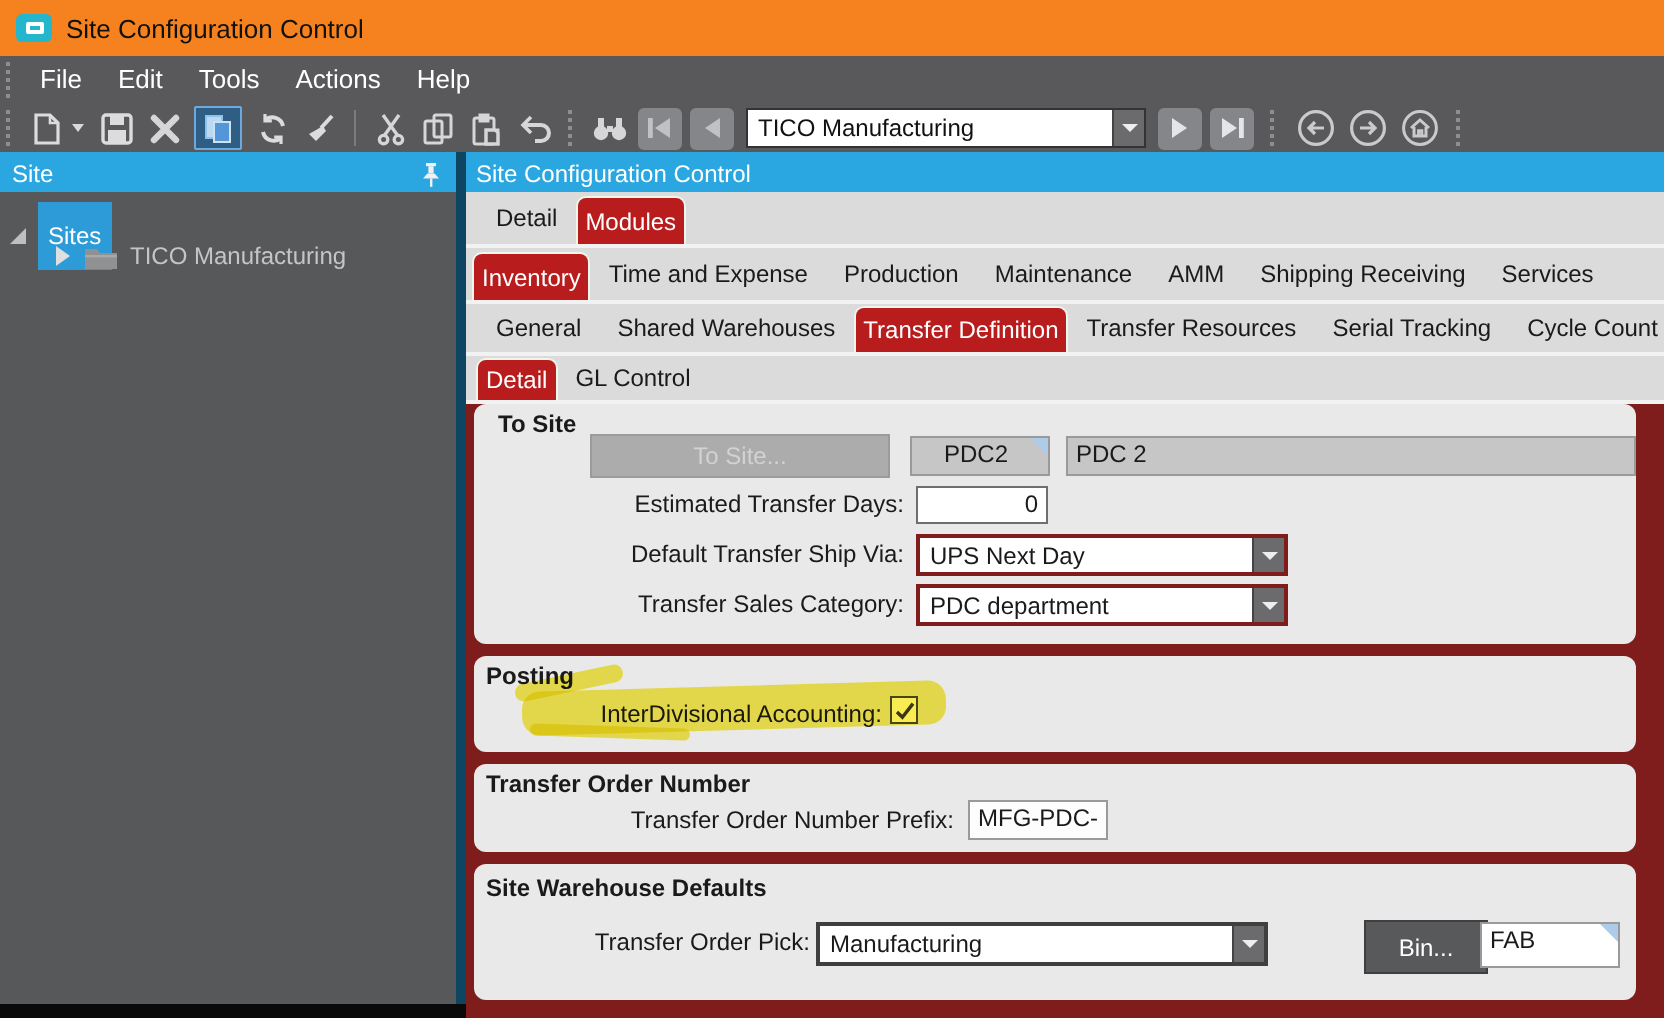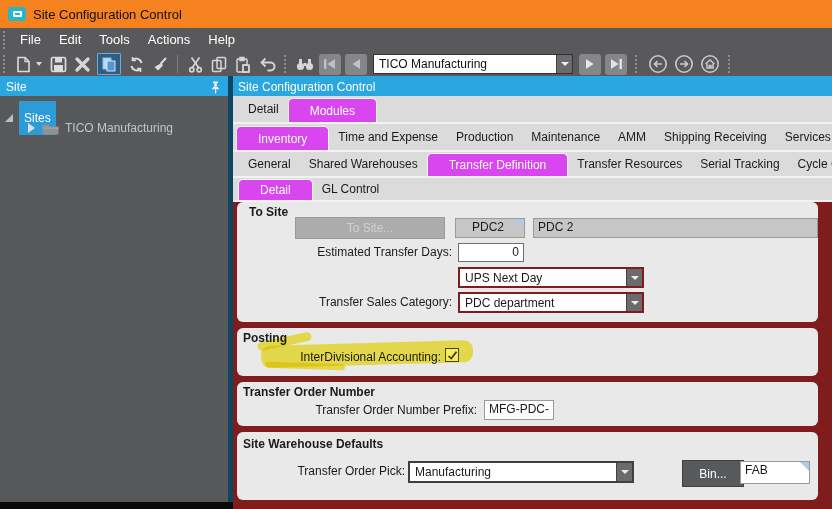--- a/index.html
+++ b/index.html
@@ -53,21 +53,21 @@
   .bottom-black { position:absolute; left:0; top:502px; width:233px; height:7px; background:#0A0A0A; }
   .tree-row { position:absolute; display:flex; align-items:center; }
   .exp-open { width:0; height:0; border-bottom:8px solid #BDBFC1; border-left:8px solid transparent; }
   .exp-closed { width:0; height:0; border-left:7px solid #DEDFE1; border-top:5px solid transparent; border-bottom:5px solid transparent; }
   .tree-sel { background:#2D9BD8; color:#FFF; font-size:12px; padding:10px 5px; }
   .tree-label { color:#C4C5C7; font-size:12px; }
   
   .tabrow { position:absolute; left:233px; width:599px; background:#DBDBDB;
     border-bottom:2px solid #F2F2F2; display:flex; align-items:flex-end; }
   .tab-plain { font-size:12px; color:#1A1A1A; padding:0 9px; align-self:center; white-space:nowrap; }
-  .tab-green { background:#d946ef; color:#FFF; font-size:12px; padding:0 21px;
+  .tab-green { background:#b91c1c; color:#FFF; font-size:12px; padding:0 4px;
     border:1px solid #EFF7EC; border-bottom:none; border-radius:5px 5px 0 0;
     display:flex; align-items:center; white-space:nowrap; }
   
   .form-page { position:absolute; left:233px; top:202px; width:599px; height:307px; background:#7f1d1d; }
   .card { position:absolute; left:4px; width:581px; background:#E9E9E9; border-radius:6px; }
   .ghead { position:absolute; font-size:12px; font-weight:bold; color:#1A1A1A; white-space:nowrap; }
   .flabel { position:absolute; font-size:12px; color:#1A1A1A; text-align:right; white-space:nowrap; }
   .btn-disabled { position:absolute; background:#ACACAC; border:1px solid #9B9B9B; color:#D2D2D2;
     font-size:12px; display:flex; align-items:center; justify-content:center; }
   .field-gray { position:absolute; background:#C6C6C6; border:1px solid #9A9A9A; font-size:12px;
@@ -328,20 +328,21 @@
     <div class="btn-disabled" style="left:58px; top:15px; width:150px; height:22px;">To Site...</div>
     <div class="field-gray" style="left:218px; top:16px; width:70px; height:20px;padding-left:16px;">
       <span>PDC2</span>
       <span class="corner-blue"></span>
     </div>
     <div class="field-gray" style="left:296px; top:16px; width:285px; height:20px;">PDC 2</div>
 
     <div class="flabel" style="left:0; top:43px; width:215px;">Estimated Transfer Days:</div>
     <div class="field-white" style="left:221px; top:41px; width:66px; height:19px; text-align:right; border-color:#6E6E6E;">0</div>
 
+    <div class="flabel" style="left:0; top:68px; width:215px;">Default Transfer Ship Via:</div>
     <div class="combo" style="left:221px; top:65px; width:186px; height:21px;">
       <span class="val">UPS Next Day</span>
       <span class="combo-btn">
           <span class="caret"></span>
         </span>
     </div>
 
     <div class="flabel" style="left:0; top:93px; width:215px;">Transfer Sales Category:</div>
     <div class="combo" style="left:221px; top:90px; width:186px; height:21px;">
       <span class="val">PDC department</span>

